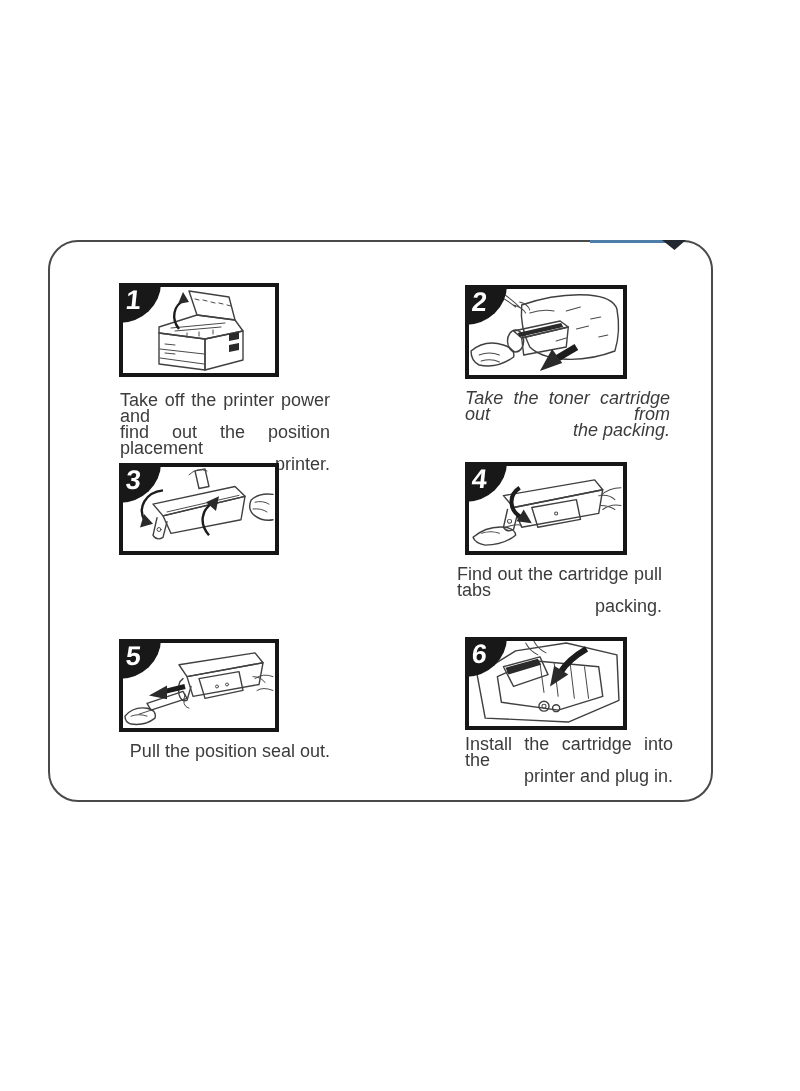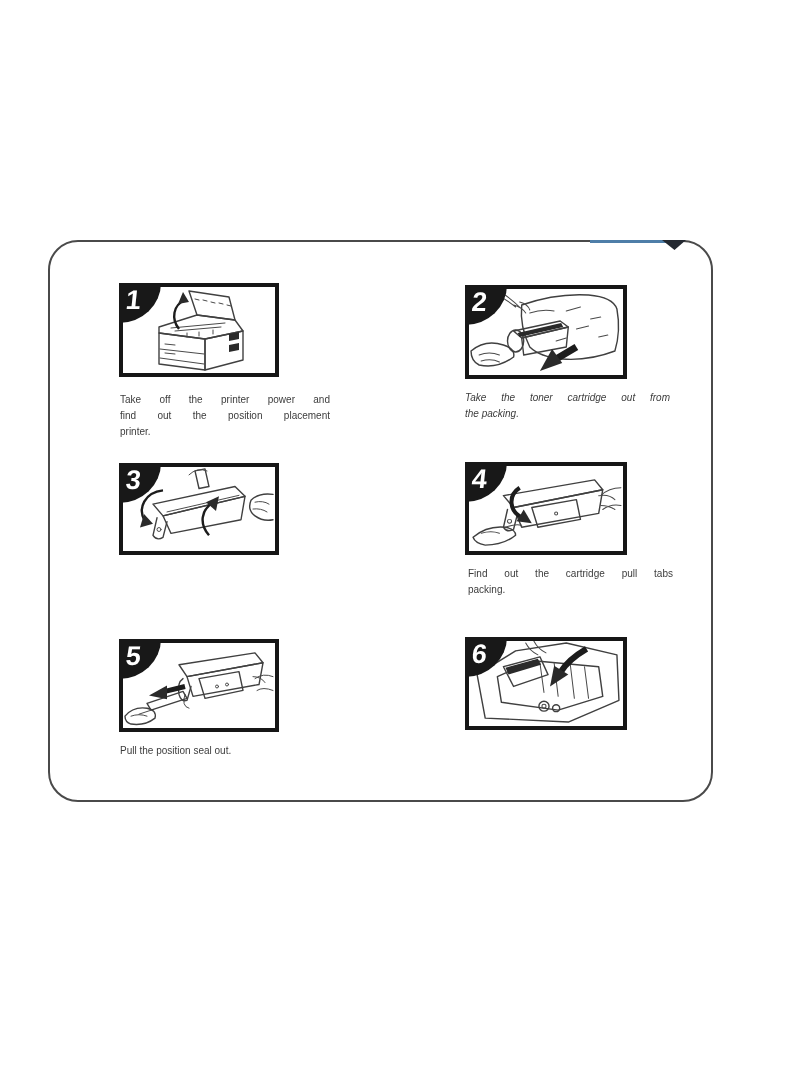--- a/index.html
+++ b/index.html
@@ -15,29 +15,29 @@
   .badge{position:absolute;left:-4px;top:-4px;width:42px;height:40px;background:#181818;
         border-radius:0 0 100% 0;z-index:2;}
   .badge span{display:block;color:#ffffff;font-weight:bold;font-size:27px;line-height:34px;
         padding-left:7px;transform:skewX(-6deg);}
   .fig-s1{left:69px; top:41px; width:160px;height:94px;}
   .fig-s2{left:415px;top:43px; width:162px;height:94px;}
   .fig-s3{left:69px; top:221px;width:160px;height:92px;}
   .fig-s4{left:415px;top:220px;width:162px;height:93px;}
   .fig-s5{left:69px; top:397px;width:160px;height:93px;}
   .fig-s6{left:415px;top:395px;width:162px;height:93px;}
-  .cap{position:absolute;color:#3c3c3c;font-size:10px;line-height:16px;}
+  .cap{position:absolute;color:#3c3c3c;font-size:18px;line-height:16px;}
   .cap-s1{left:70px; top:150px;width:210px;}
   .cap-s2{left:415px;top:148px;width:205px;font-style:italic;}
   .cap-s3{left:70px; top:327px;width:210px;}
-  .cap-s4{left:418px;top:324px;width:205px;}
+  .cap-s4{left:407px;top:324px;width:205px;}
   .cap-s5{left:70px; top:501px;width:210px;}
   .cap-s6{left:415px;top:494px;width:208px;}
   .jline{text-align:justify;text-align-last:justify;}
-  .lline{text-align:left;}
+  .lline{text-align:right;}
   .ln{stroke:#404040;stroke-width:1.4;fill:none;stroke-linejoin:round;stroke-linecap:round;}
   .lnthin{stroke:#4a4a4a;stroke-width:1;fill:none;stroke-linecap:round;}
   .dark{fill:#2a2a2a;stroke:none;}
   .arrstroke{stroke:#1c1c1c;fill:none;stroke-linecap:butt;}
 </style>
 </head>
 <body>
 
 <div class="page">
   <div class="card">
@@ -187,15 +187,19 @@
         <circle class="ln" cx="74" cy="66" r="5"></circle>
         <circle class="lnthin" cx="74" cy="66" r="2"></circle>
         <circle class="ln" cx="86" cy="68" r="3.5"></circle>
         <path class="lnthin" d="M56,2 Q60,10 68,14 M64,0 Q68,8 76,12"></path>
         <g>
           <path class="arrstroke" style="stroke-width:6" d="M116,8 C106,14 96,22 90,32"></path>
           <polygon class="dark" points="80,46 98,34 84,25"></polygon>
         </g>
       </svg>
     </div>
+    <div class="cap cap-s6">
+      <div class="jline">Install the cartridge into the</div>
+      <div class="lline">printer and plug in.</div>
+    </div>
 
   </div>
 </div>
 
 </body></html>

